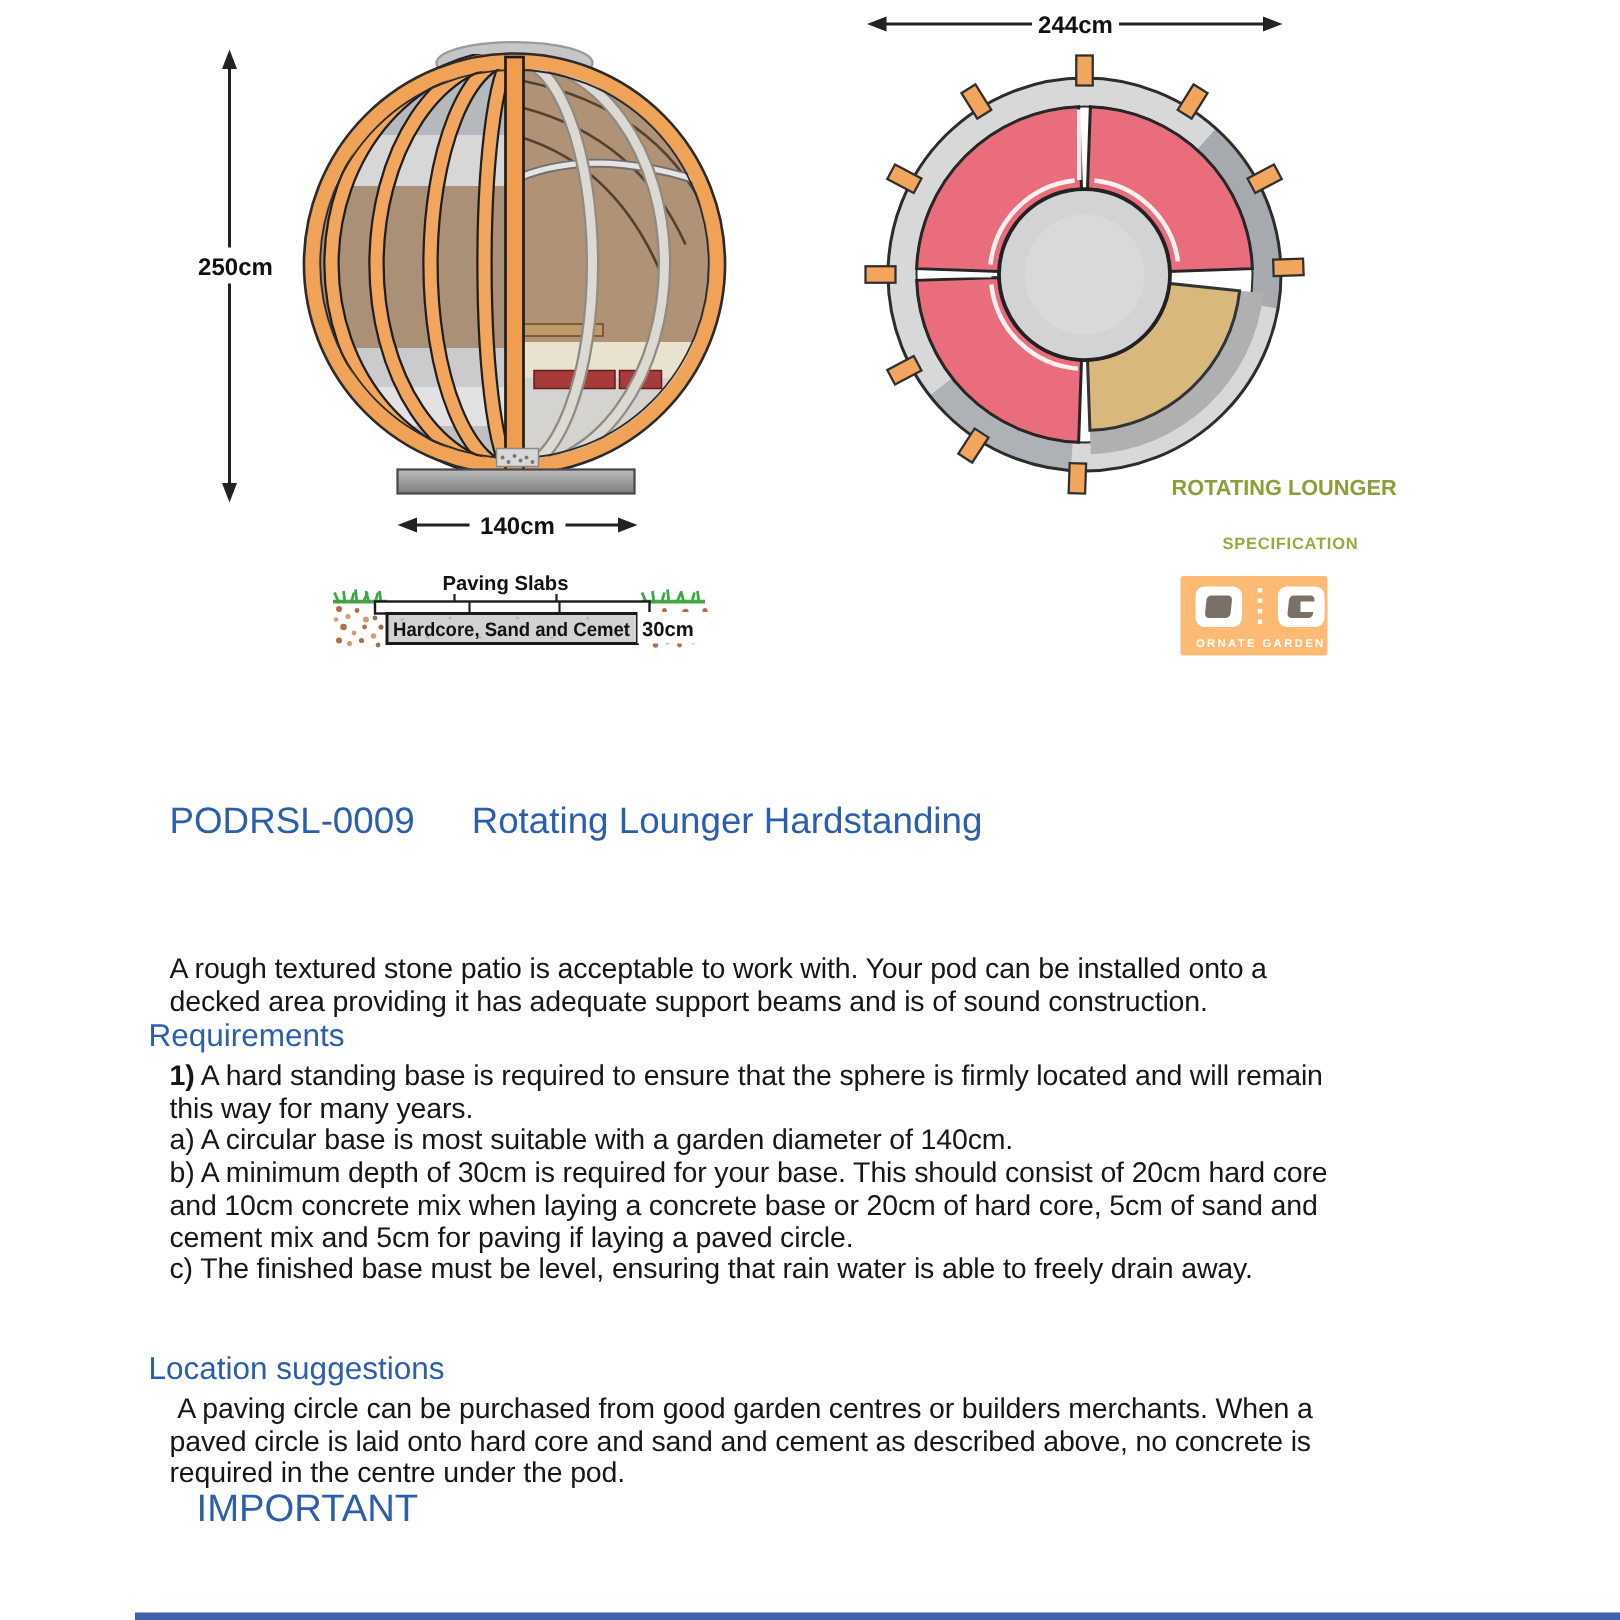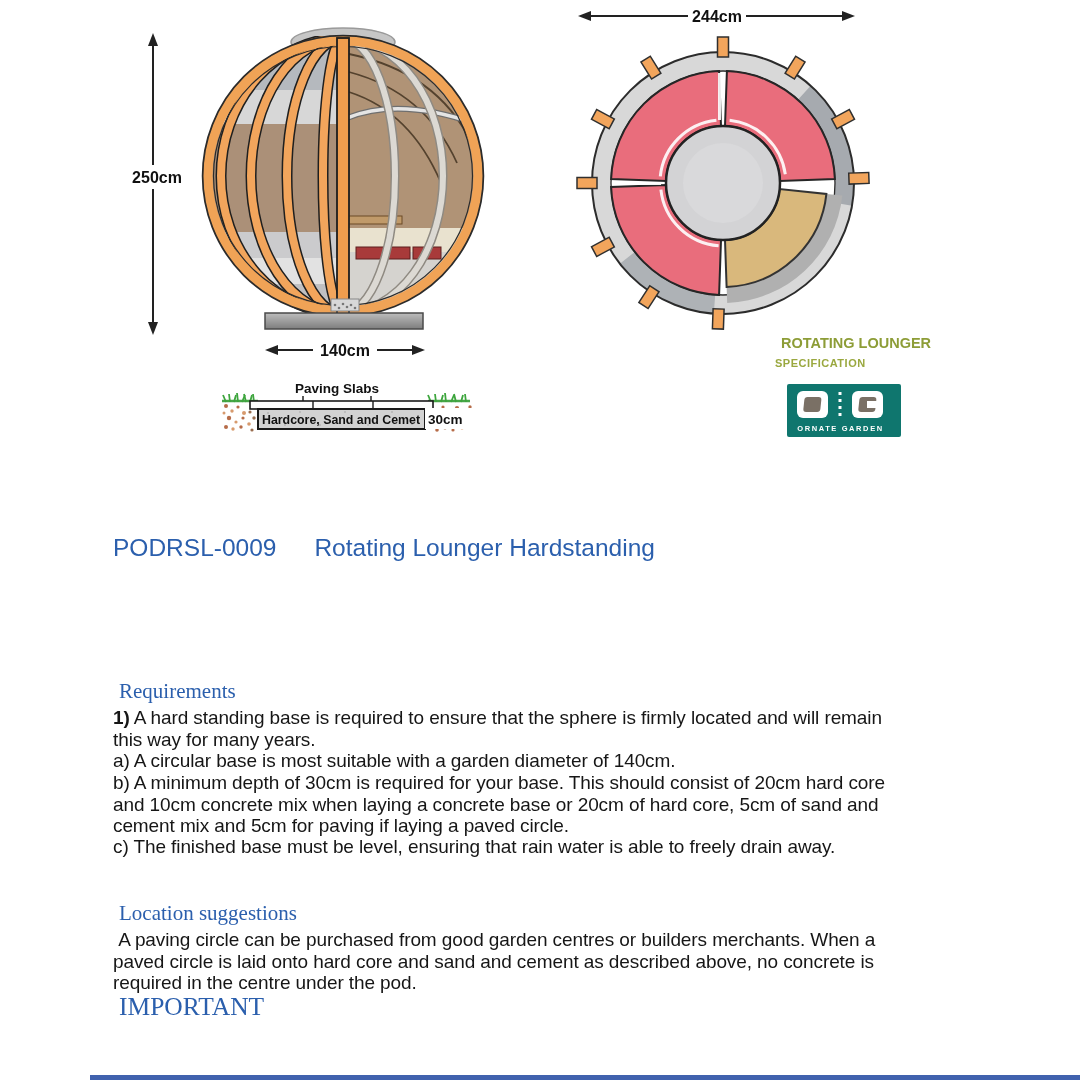--- a/index.html
+++ b/index.html
@@ -4,27 +4,27 @@
 <style>
   html,body{margin:0;padding:0;background:#fff;}
   #canvas{position:relative;width:1080px;height:1080px;background:#ffffff;overflow:hidden;
           font-family:"Liberation Sans", sans-serif;color:#161616;}
   .abs{position:absolute;}
   
   .doc-title{left:113px;top:534px;font-size:24.5px;color:#2b5fad;white-space:nowrap;}
   .doc-title .t2{margin-left:38px;}
   .body-text{left:113px;width:945px;font-size:19px;line-height:21.5px;white-space:pre-line;
              letter-spacing:-0.1px;}
-  .h-blue{left:119px;font-size:21px;color:#2b5fad;white-space:nowrap;font-family:Liberation Serif, serif;}
-  .h-big{font-size:25.5px;}
+  .h-blue{left:99px;font-size:21px;color:#2b5fad;white-space:nowrap;}
+  .h-big{font-size:25.5px;margin-left:32px;}
   .marker{font-weight:bold;}
   
-  .brand-product{left:781px;top:335px;font-size:14.5px;font-weight:bold;color:#8d9d37;white-space:nowrap;}
-  .brand-spec{left:775px;top:357px;font-size:11px;font-weight:bold;color:#9aa83f;letter-spacing:.5px;white-space:nowrap;}
-  .logo-box{left:787px;top:384px;width:114px;height:53px;background:#0f766e;border-radius:2px;}
+  .brand-product{left:781px;top:318px;font-size:14.5px;font-weight:bold;color:#8d9d37;white-space:nowrap;}
+  .brand-spec{left:815px;top:357px;font-size:11px;font-weight:bold;color:#9aa83f;letter-spacing:.5px;white-space:nowrap;}
+  .logo-box{left:787px;top:384px;width:98px;height:53px;background:#fdba74;border-radius:2px;}
   
   .bottom-bar{left:90px;top:1075px;width:990px;height:5px;background:#4062ae;}
   svg text{font-family:"Liberation Sans", sans-serif;}
 </style>
 </head>
 <body>
 
 <div id="canvas">
 
   <svg class="abs" style="left:0;top:0" width="1080" height="470" viewBox="0 0 1080 470">
@@ -326,20 +326,22 @@
         <rect x="80" y="17" width="16" height="7" fill="#ffffff"></rect>
       </g>
       <text x="53.5" y="47" text-anchor="middle" font-size="7.5" font-weight="bold" fill="#ffffff" letter-spacing="1.6">ORNATE GARDEN</text>
     </svg>
   </div>
 
   <div class="abs doc-title">
     <span>PODRSL-0009</span><span class="t2">Rotating Lounger Hardstanding</span>
   </div>
 
+  <div class="abs body-text" style="top:636px">A rough textured stone patio is acceptable to work with. Your pod can be installed onto a
+decked area providing it has adequate support beams and is of sound construction.</div>
 
   <div class="abs h-blue" style="top:679px">Requirements</div>
 
   <div class="abs body-text" style="top:707px"><b class="marker">1)</b><span> A hard standing base is required to ensure that the sphere is firmly located and will remain
 this way for many years.</span></div>
 
   <div class="abs body-text" style="top:750px">a) A circular base is most suitable with a garden diameter of 140cm.</div>
   <div class="abs body-text" style="top:772px">b) A minimum depth of 30cm is required for your base. This should consist of 20cm hard core
 and 10cm concrete mix when laying a concrete base or 20cm of hard core, 5cm of sand and
 cement mix and 5cm for paving if laying a paved circle.</div>

